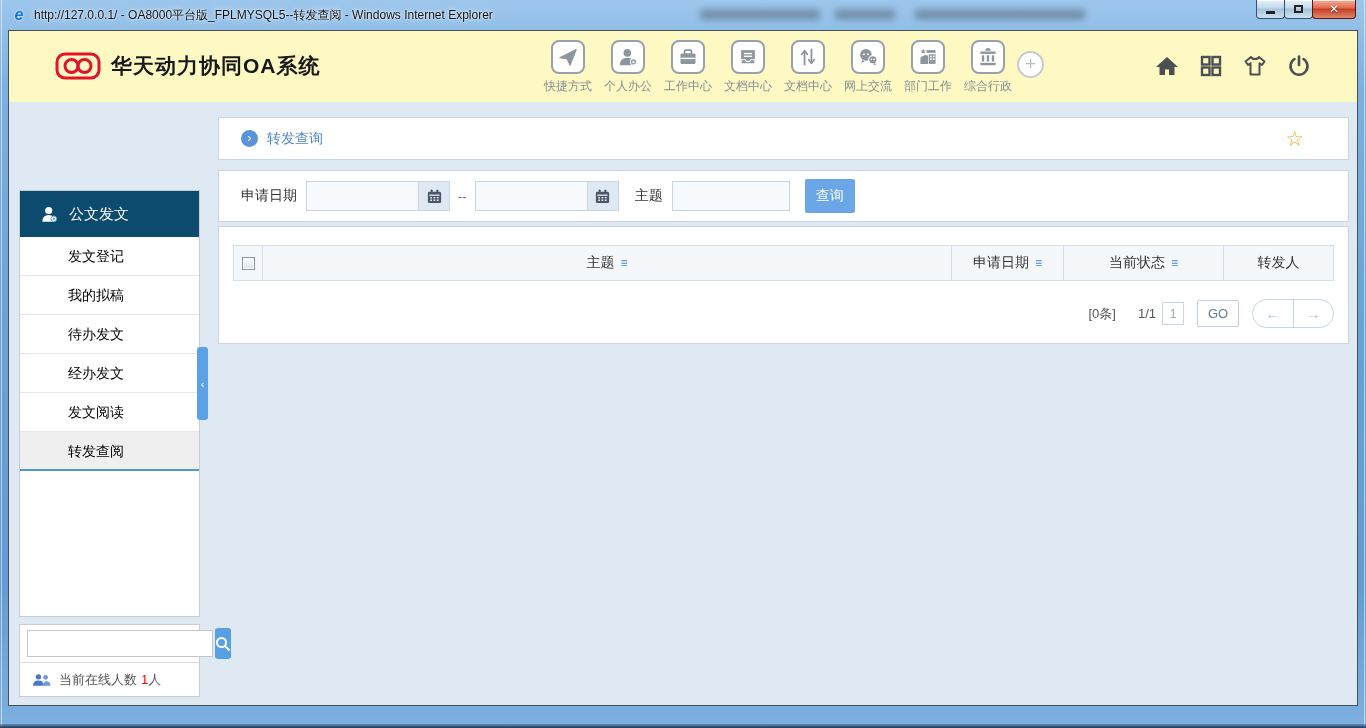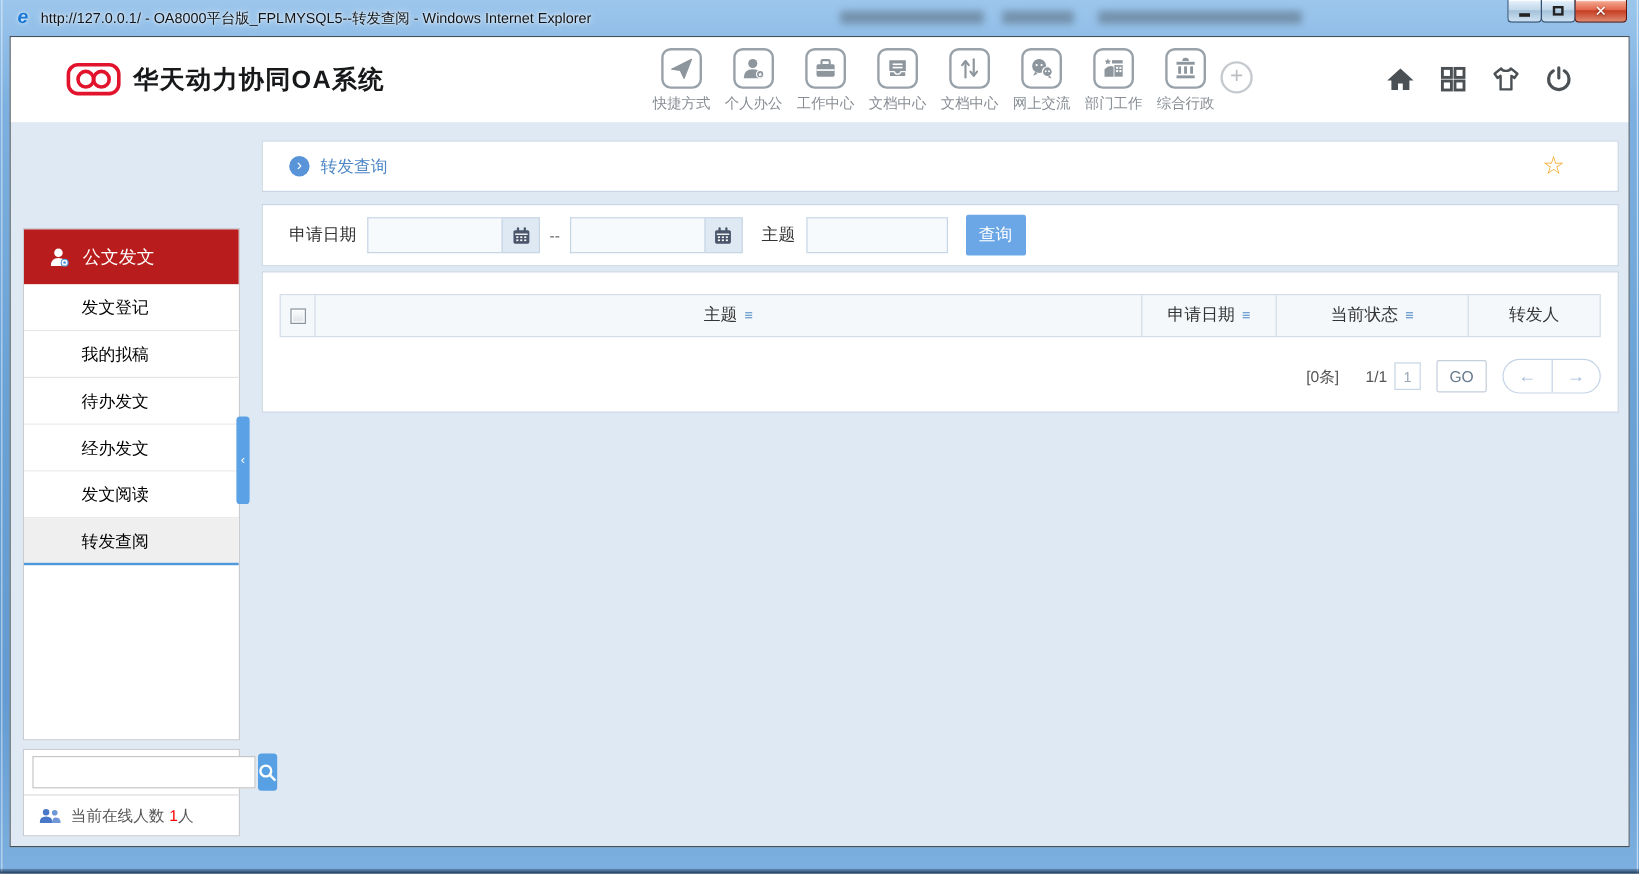--- a/index.html
+++ b/index.html
@@ -33,21 +33,21 @@
   .win-btn.close { width:44px; color:#fff; font-size:12px; font-weight:bold;
     border-color:#5e150c;
     background:linear-gradient(180deg,#f6b09a 0%,#e2674c 45%,#c43d24 50%,#e08a6e 100%);
     text-shadow:0 1px 2px rgba(0,0,0,.5); }
 
   
   .viewport { position:absolute; top:30px; left:8px; width:1350px; height:676px;
     background:#dfe9f4; border:1px solid #474f57; }
 
   
-  .app-header { position:absolute; top:0; left:0; right:0; height:71px; background:#ffffff; }
+  .app-header { position:absolute; top:0; left:0; right:0; height:71px; background:#fef9c3; }
   .logo { position:absolute; left:46px; top:20px; display:flex; align-items:center; gap:10px; cursor:pointer; }
   .logo-mark { display:block; }
   .logo-text { font-size:21px; font-weight:bold; color:#16181a; letter-spacing:1px; }
   .top-nav { position:absolute; left:529px; top:9px; display:flex; }
   .nav-item { width:60px; text-align:center; cursor:pointer; }
   .nav-icon { width:34px; height:34px; border:2px solid #99a1a9; border-radius:8px;
     margin:0 auto 4px auto; display:flex; align-items:center; justify-content:center; background:#fff; }
   .nav-label { font-size:12px; color:#878d94; white-space:nowrap; }
   .plus-btn { position:absolute; left:1008px; top:20px; width:27px; height:27px;
     border:2px solid #c6cacf; border-radius:50%; color:#b9bec3; font-size:19px; line-height:22px;
@@ -57,21 +57,21 @@
 
   
   .workspace { position:absolute; top:71px; left:0; right:0; bottom:0; background:#dfe9f4; }
   .panel { position:absolute; background:#fff; border:1px solid #c9d5e3; }
 
   
   .user-card { left:10px; top:18px; width:181px; height:60px; border-color:#c9cdd2;
     display:flex; align-items:center; gap:14px; padding-left:14px; cursor:default; }
   .user-name { font-size:14px; color:#333; }
   .menu-panel { left:10px; top:88px; width:181px; height:427px; border-color:#c9cdd2; overflow:hidden; }
-  .menu-header { height:46px; background:#b91c1c; color:#fff; font-size:15px;
+  .menu-header { height:46px; background:#0c4a6e; color:#fff; font-size:15px;
     display:flex; align-items:center; gap:10px; padding-left:20px; cursor:pointer; }
   .menu-item { height:39px; line-height:38px; padding-left:48px; font-size:14px; color:#000000;
     border-bottom:1px solid #e6e6e6; background:#fff; cursor:pointer; }
   .menu-item.active { background:#efefef; border-bottom:2px solid #4e97da; }
   .bottom-panel { left:10px; top:522px; width:181px; height:73px; border-color:#c9cdd2; }
   .side-search-row { height:38px; display:flex; align-items:center; padding:0 5px 0 7px; border-bottom:1px solid #ddd; }
   .side-search-input { flex:1; height:27px; border:1px solid #c6c6c6; background:#fff; outline:none; padding:0 4px; font-size:13px; }
   .side-search-btn { width:29px; height:31px; margin-left:2px; background:#57a0e4; border:none;
     border-radius:3px; cursor:pointer; display:flex; align-items:center; justify-content:center; }
   .online-row { height:34px; display:flex; align-items:center; gap:8px; padding-left:13px;

